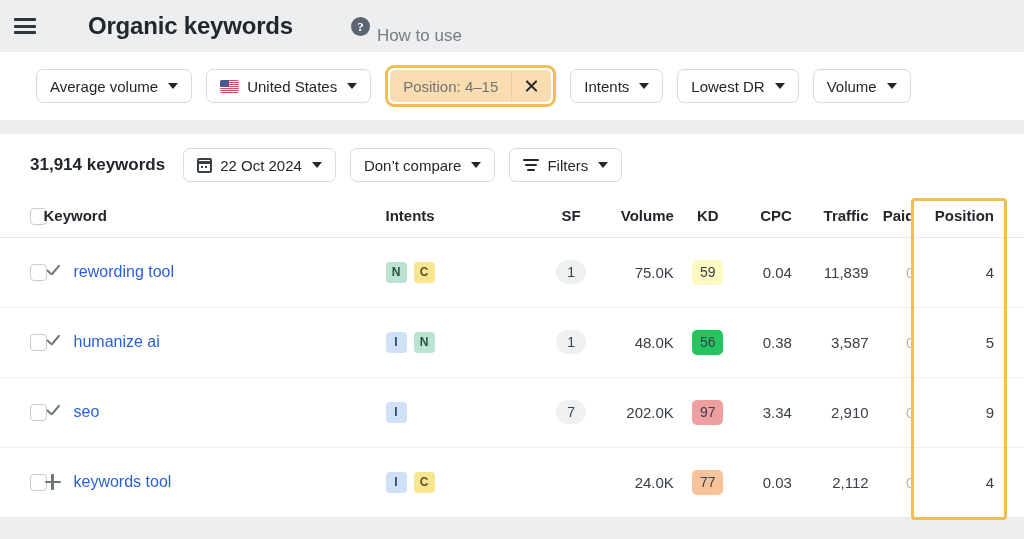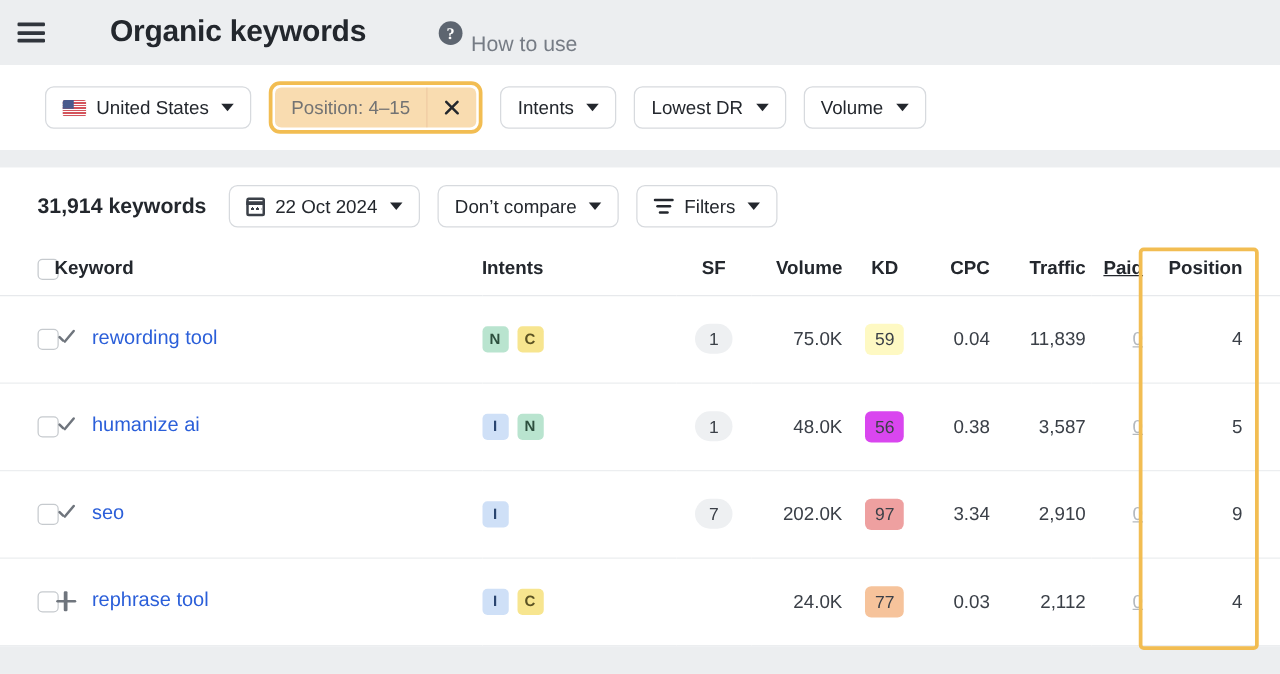--- a/index.html
+++ b/index.html
@@ -151,21 +151,21 @@
   tbody tr:last-child td { border-bottom: 1px solid #eceef0; }
 
   .col-check   { width: 42px;  text-align: left !important; padding-left: 30px !important; }
   .col-keyword { width: 330px; text-align: left; }
   .col-intents { width: 150px; text-align: left !important; }
   .col-sf      { width: 58px;  text-align: center !important; }
   .col-volume  { width: 76px;  padding-right: 6px !important; }
   .col-kd      { width: 54px;  text-align: center !important; }
   .col-cpc     { width: 58px;  padding-right: 4px !important; }
   .col-traffic { width: 74px;  padding-right: 4px !important; }
-  .col-paid    { width: 50px;  padding-right: 10px !important; text-decoration: underline; }
+  .col-paid    { width: 50px;  padding-right: 10px !important; }
   .col-position{ width: 96px;  padding-right: 30px !important; }
 
   .cbox {
     width: 17px; height: 17px; border: 1.5px solid #c6cace;
     border-radius: 4px; background:#fff; display:inline-block; cursor:pointer;
     vertical-align: middle;
   }
 
   .kw-cell { display:flex; align-items:center; gap: 12px; }
   .mark {
@@ -231,20 +231,24 @@
     </div>
     <div class="app-title">Organic keywords</div>
     <div class="how-to-use">
       <span class="help-circle">?</span>
       <span class="how-to-use-label">How to use</span>
     </div>
   </div>
 
   <div class="card card-filters">
 
+    <div class="chip">
+      <span>Average volume</span>
+      <span class="caret"></span>
+    </div>
 
     <div class="chip">
       <span class="flag">
         <span class="stripes"></span>
           <span class="canton"></span>
       </span>
       <span>United States</span>
       <span class="caret"></span>
     </div>
 
@@ -358,21 +362,21 @@
      </td>
      <td class="col-intents">
         <span class="intent-badges">
                 <span class="intent" style="background:#cfe0f7;color:#2a4570">I</span>
                 <span class="intent" style="background:#b9e4cf;color:#2d4f3e">N</span>
               </span>
      </td>
      <td class="col-sf"><span class="sf-pill">1</span></td>
      <td class="col-volume">48.0K</td>
      <td class="col-kd">
-        <span class="kd-pill" style="background:#d946ef">56</span>
+        <span class="kd-pill" style="background:#22c55e">56</span>
      </td>
      <td class="col-cpc">0.38</td>
      <td class="col-traffic">3,587</td>
      <td class="col-paid paid-zero">0</td>
      <td class="col-position">5</td>
           </tr>
           <tr>
             <td class="col-check">
         <span class="cbox"></span>
      </td>
@@ -397,21 +401,21 @@
      <td class="col-paid paid-zero">0</td>
      <td class="col-position">9</td>
           </tr>
           <tr>
             <td class="col-check">
         <span class="cbox"></span>
      </td>
      <td class="col-keyword">
         <span class="kw-cell">
           <span class="mark plus"></span>
-          <a class="kw-link">rephrase tool</a>
+          <a class="kw-link">keywords tool</a>
         </span>
      </td>
      <td class="col-intents">
         <span class="intent-badges">
                 <span class="intent" style="background:#cfe0f7;color:#2a4570">I</span>
                 <span class="intent" style="background:#f7e58f;color:#5b5223">C</span>
               </span>
      </td>
      <td class="col-sf"></td>
      <td class="col-volume">24.0K</td>

